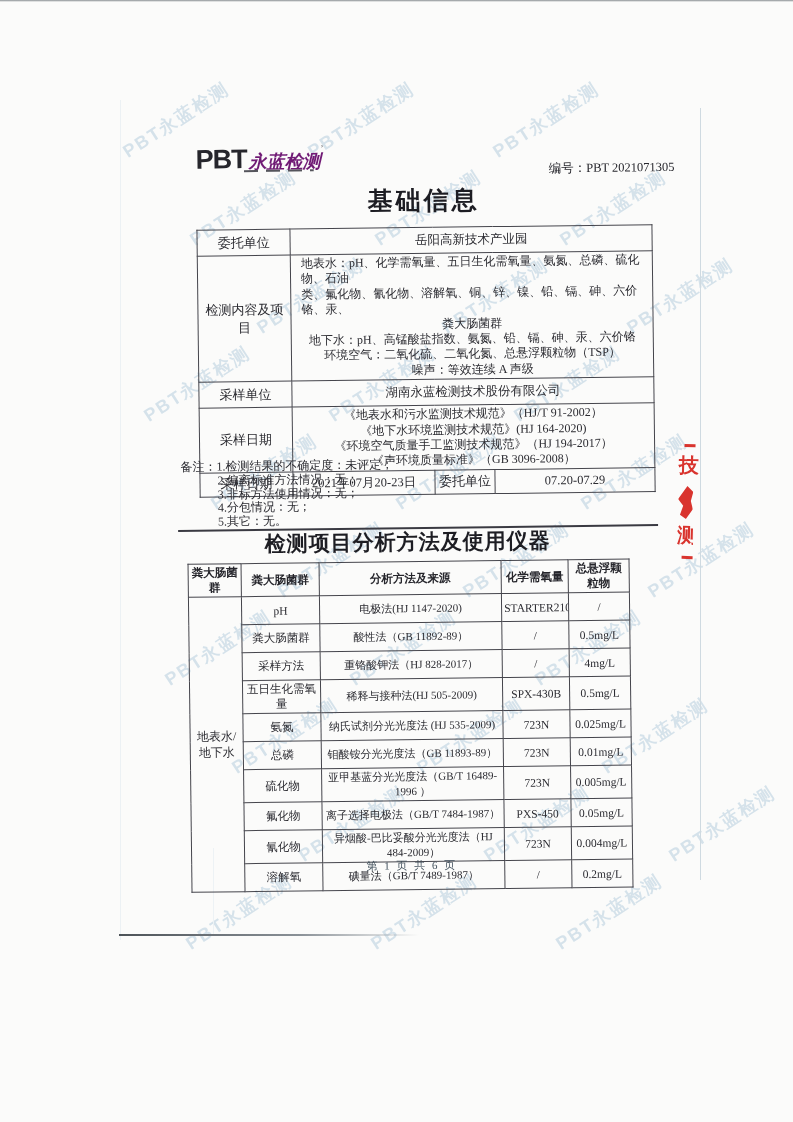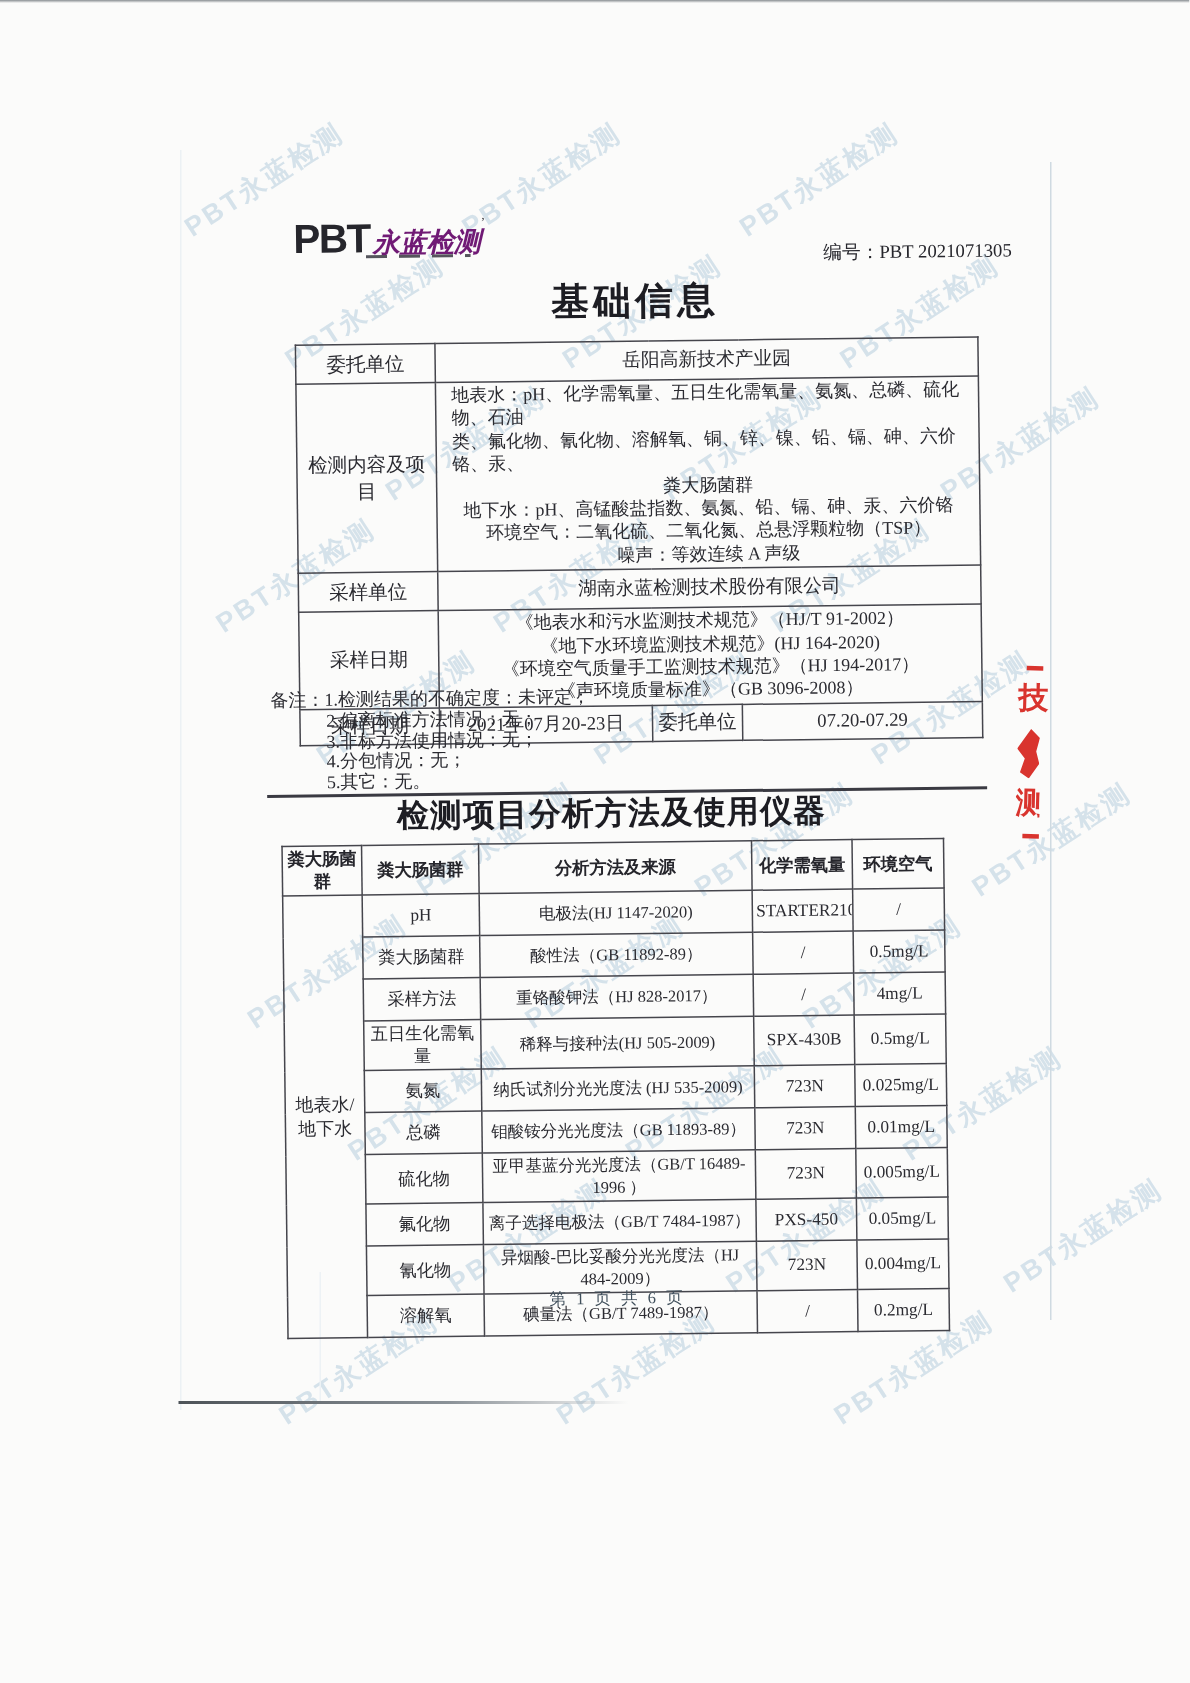--- a/index.html
+++ b/index.html
@@ -201,21 +201,21 @@
         <col style="width:182px">
         <col style="width:67px">
         <col style="width:61px">
       </colgroup>
     <tbody>
         <tr class="hdr">
       <td>粪大肠菌群</td>
       <td>粪大肠菌群</td>
       <td>分析方法及来源</td>
       <td>化学需氧量</td>
-      <td>环境空气</td>
+      <td>总悬浮颗粒物</td>
     </tr>
     <tr>
       <td rowspan="10" class="cat">
         <div>地表水/</div>
         <div>地下水</div>
       </td>
       <td>pH</td>
       <td class="m">电极法(HJ 1147-2020)</td>
       <td>STARTER2100</td>
       <td>/</td>

